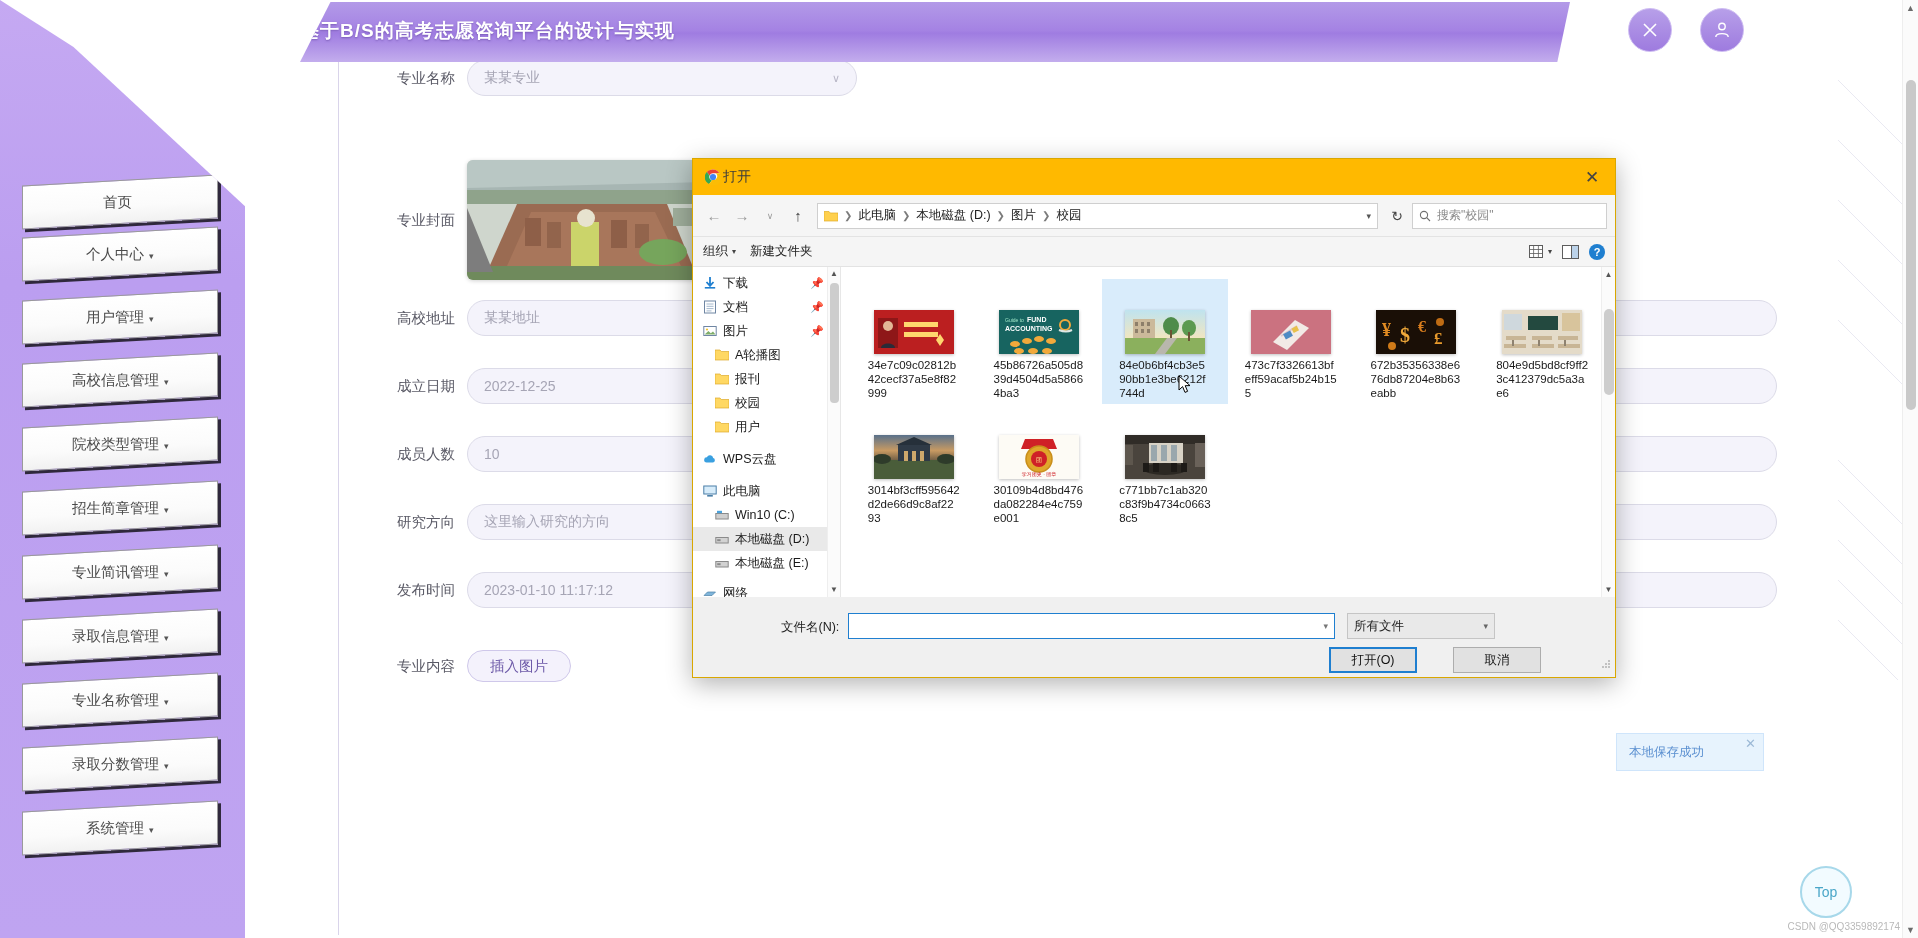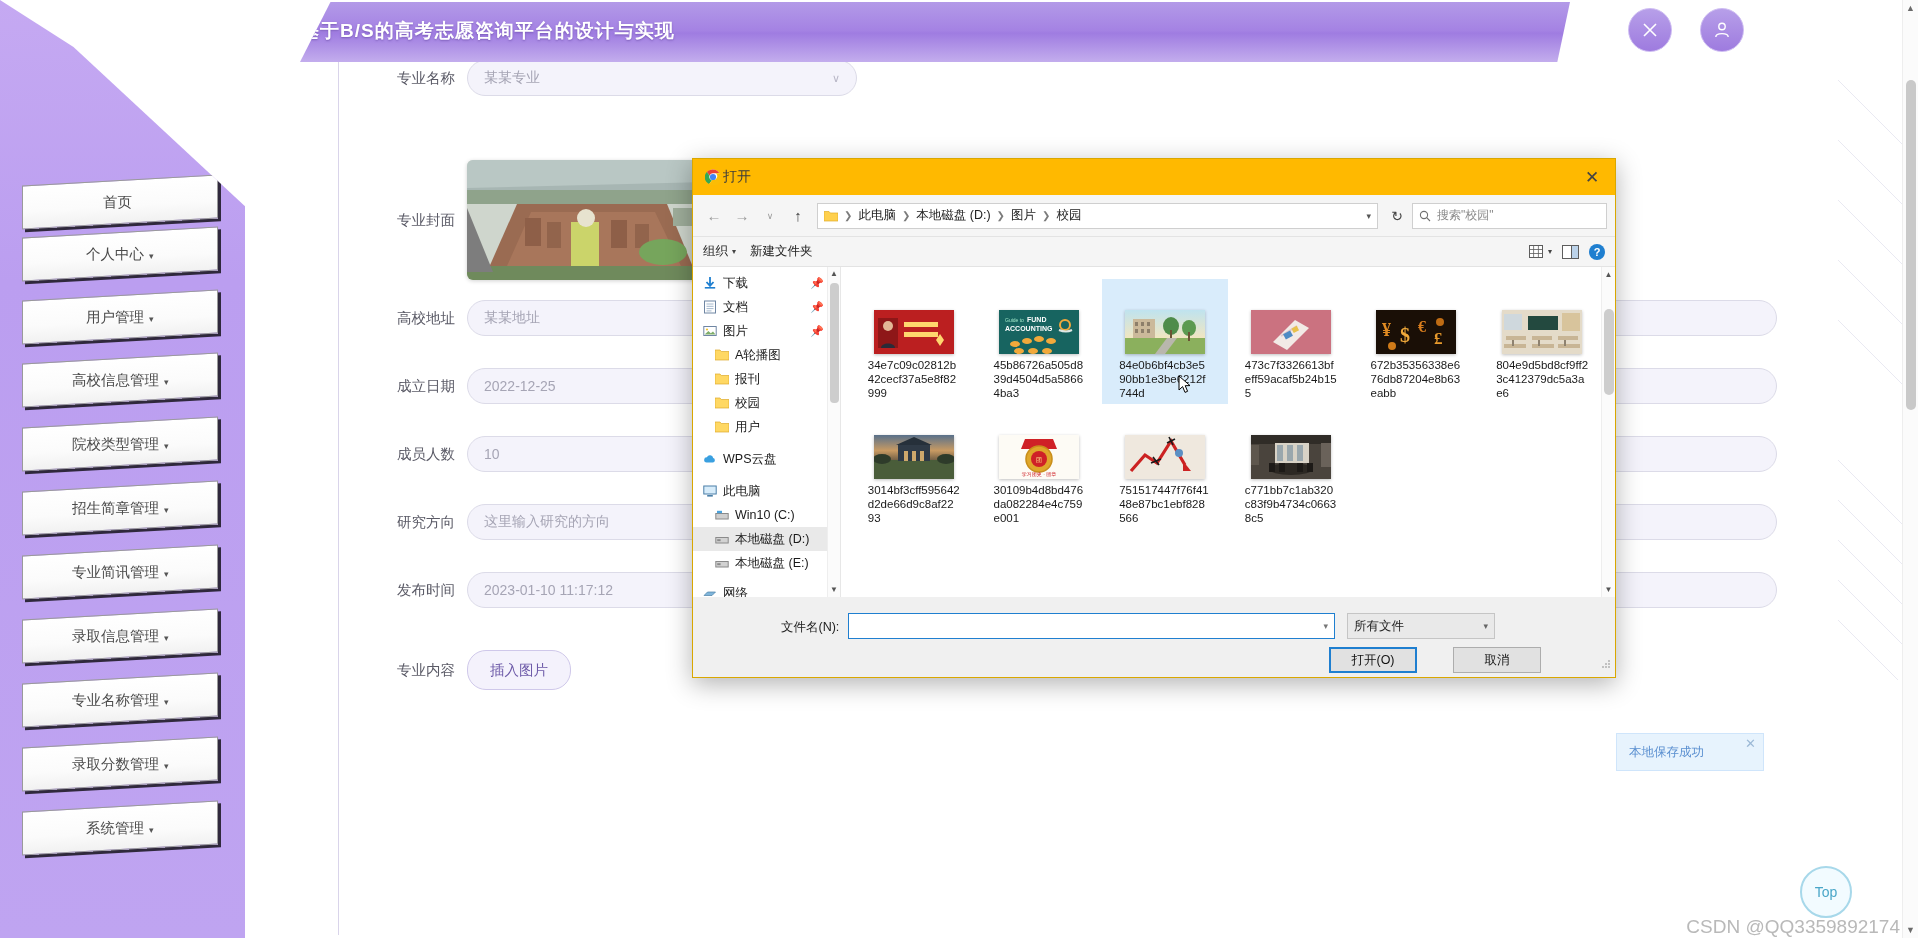--- a/index.html
+++ b/index.html
@@ -77,21 +77,21 @@
     padding:0 16px; display:flex; align-items:center;
   }
   .f-select-caret { margin-left:auto; color:#b8b6c6; font-size:11px; }
 
   .cover-img {
     width:240px; height:120px; border-radius:6px; overflow:hidden;
     box-shadow:0 1px 4px rgba(0,0,0,.18); position:relative;
   }
 
   .pill-btn {
-    height:40px; padding:0 22px; border:1px solid #cfc8ea; border-radius:19px;
+    height:32px; padding:0 22px; border:1px solid #cfc8ea; border-radius:19px;
     background:#f4f2fc; color:#6d5aa8; font-size:14.5px;
     display:flex; align-items:center; justify-content:center; cursor:pointer;
   }
 
   
   .editor-wrap {
     position:absolute; left:371px; top:694px; width:1397px; height:115px;
     border:1px solid #e2e2e2; background:#fff;
   }
   .editor-toolbar {
@@ -140,21 +140,21 @@
   }
 
   
   .top-btn {
     position:absolute; left:1800px; top:866px; width:52px; height:52px;
     border-radius:50%; border:2px solid #a7d8ea; background:#f2fbff;
     color:#4aa6c8; font-size:14px; display:flex; align-items:center; justify-content:center;
     z-index:7; cursor:pointer;
   }
   .watermark {
-    position:absolute; right:18px; bottom:0; font-size:19px; color:#b9b9b9; z-index:9;
+    position:absolute; right:18px; bottom:6px; font-size:10px; color:#b9b9b9; z-index:9;
   }
 
   
   .page-scroll {
     position:absolute; right:0; top:0; width:16px; height:938px;
     background:#fbfbfb; border-left:1px solid #eee; z-index:9;
   }
   .page-scroll .arrow { text-align:center; font-size:9px; color:#6b6b6b; line-height:16px; }
   .page-scroll .thumb {
     position:absolute; left:3px; top:80px; width:10px; height:330px;
@@ -868,33 +868,20 @@
                 <path d="M26 4 L54 4 L58 14 L22 14 Z" fill="#cf2127"></path>
                 <circle cx="40" cy="24" r="13" fill="#e0a72b" stroke="#c98f1c" stroke-width="1.6"></circle>
                 <circle cx="40" cy="24" r="8" fill="#cf2127"></circle>
                 <text x="40" y="27" fill="#ffe08a" font-size="6" text-anchor="middle" font-family="Liberation Serif, serif">团</text>
                 <text x="40" y="41" fill="#cf2127" font-size="5" text-anchor="middle" font-family="Liberation Sans, sans-serif">学习团史 · 团章</text>
               </svg>
             </div>
             <div class="file-name">30109b4d8bd476da082284e4c759e001</div>
           </div>
 
-          <div class="file-cell">
-            <div class="thumb-box">
-              <svg width="80" height="44" viewBox="0 0 80 44">
-                <rect width="80" height="44" fill="#efe8de"></rect>
-                <path d="M6 36 L20 20 L32 28 L46 6 L60 30" stroke="#cc2222" stroke-width="3.2" fill="none"></path>
-                <path d="M58 26 L66 36 L58 36 Z" fill="#cc2222"></path>
-                <path d="M44 2 L48 10 M42 8 L50 4" stroke="#1a1a1a" stroke-width="1.6"></path>
-                <path d="M28 22 L34 30 M26 28 L36 24" stroke="#1a1a1a" stroke-width="1.6"></path>
-                <circle cx="54" cy="18" r="4" fill="#5b8fc4"></circle>
-              </svg>
-            </div>
-            <div class="file-name">751517447f76f4148e87bc1ebf828566</div>
-          </div>
 
 
           <div class="file-cell">
             <div class="thumb-box">
               <svg width="80" height="44" viewBox="0 0 80 44">
                 <rect width="80" height="44" fill="#4a443d"></rect>
                 <rect y="0" width="80" height="9" fill="#302c27"></rect>
                 <rect x="24" y="8" width="34" height="20" fill="#d8d2c6"></rect>
                 <rect x="26" y="10" width="6" height="16" fill="#9aa7ad"></rect>
                 <rect x="36" y="10" width="6" height="16" fill="#9aa7ad"></rect>

